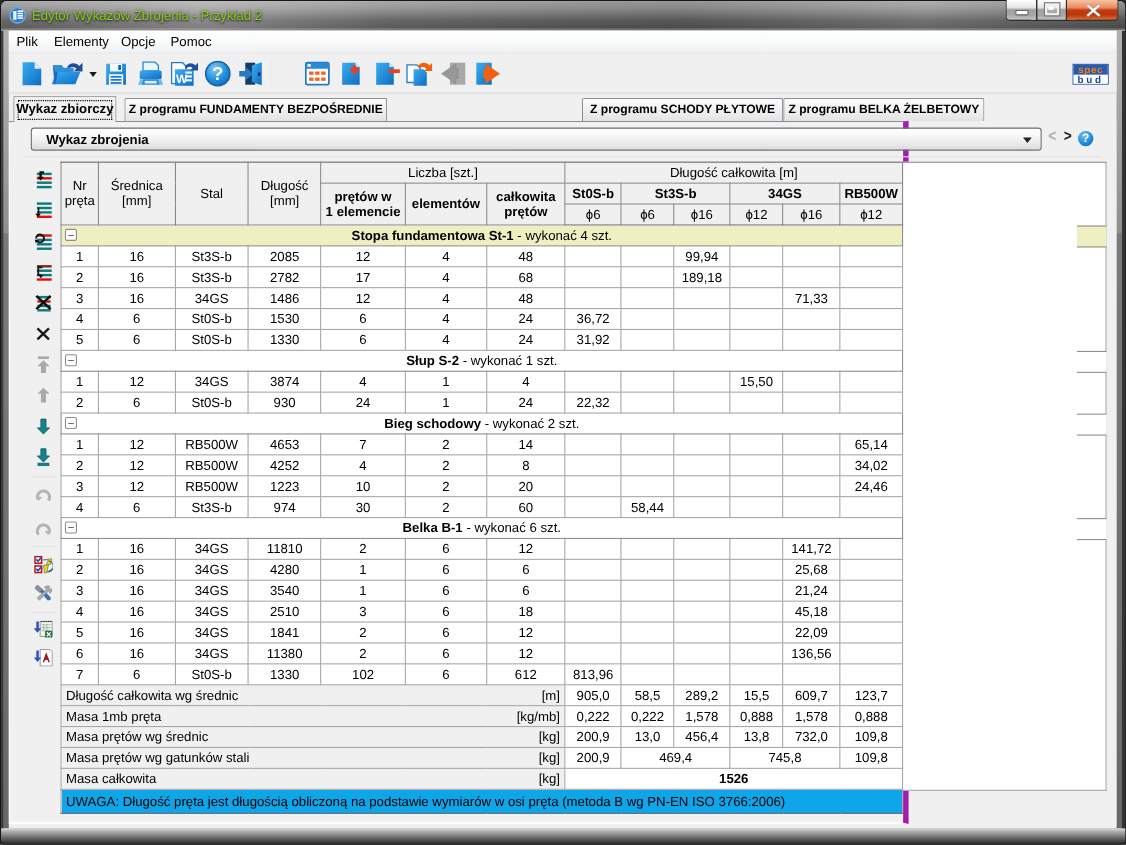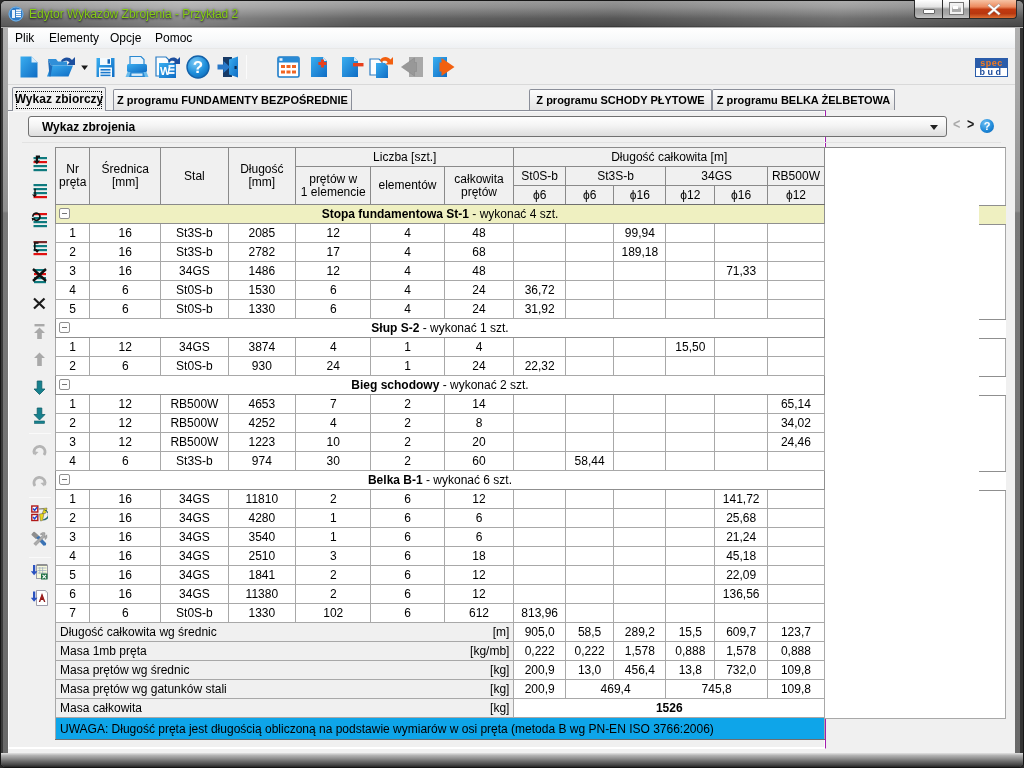--- a/index.html
+++ b/index.html
@@ -56,21 +56,21 @@
 
 #tabrow { position:absolute; left:0; top:59px; width:1007px; height:24px; font-weight:bold; z-index:5; }
 .tab { position:absolute; top:2px; height:21px; background:linear-gradient(180deg,#fdfdfd 0,#f2f2f2 45%,#e3e3e3 100%);
   border:1px solid #8a8e99; border-bottom:none; border-radius:2px 2px 0 0; text-align:center;
   line-height:20px; font-size:11px; }
 .tab.active { top:0; height:24px; background:#f0f0f0; font-size:12px; line-height:22px; }
 .tab.active:after { content:""; position:absolute; left:3px; top:3px; right:3px; bottom:2px; border:1px dotted #000; }
 
 
 #panel { position:absolute; left:0; top:82px; width:818px; height:639px; background:#f0f0f0;
-  border-top:1px solid #8a8e99; border-right:1px solid #a21caf; border-bottom:1px solid #ffffff;
+  border-top:1px solid #8a8e99; border-right:5px solid #a21caf; border-bottom:1px solid #ffffff;
   box-shadow:inset 0 1px 0 #fafafa, inset -1px 0 0 #ffffff, inset 0 -1px 0 #ffffff, inset 1px 0 0 #fdfdfd; z-index:1; }
 
 
 #combo { position:absolute; left:20px; top:5px; width:919px; height:21px;
   background:linear-gradient(180deg,#ffffff 0,#f4f4f4 45%,#dddddd 100%);
   border:1px solid #707070; border-radius:3px; font-size:12px; font-weight:bold; }
 #combo .txt { position:absolute; left:13px; top:3px; }
 #combo .arr { position:absolute; right:8px; top:8px; width:0; height:0;
   border-left:4px solid transparent; border-right:4px solid transparent; border-top:5px solid #222; }
 .nav { position:absolute; top:6px; font-size:12.5px; font-weight:bold; transform:scaleY(1.15); }
@@ -241,21 +241,21 @@
     <div id="tbsep1"></div>
     <div id="logo">
         <div class="t">spec</div>
         <div class="b">bud</div>
       </div>
   </div>
   <div id="tabrow">
     <div class="tab active" style="left:4px; width:94px;">Wykaz zbiorczy</div>
     <div class="tab" style="left:105px; width:239px;">Z programu FUNDAMENTY BEZPOŚREDNIE</div>
     <div class="tab" style="left:521px; width:183px;">Z programu SCHODY PŁYTOWE</div>
-    <div class="tab" style="left:704px; width:183px;">Z programu BELKA ŻELBETOWA</div>
+    <div class="tab" style="left:704px; width:183px;">Z programu BELKA ŻELBETOWY</div>
   </div>
   <div id="panel">
     <div id="combo">
         <span class="txt">Wykaz zbrojenia</span>
         <span class="arr"></span>
       </div>
     <span class="nav" style="left:945px; color:#a9a9a9;">&lt;</span>
     <span class="nav" style="left:959px; color:#1a1a1a;">&gt;</span>
     <div id="helpsm">?</div>
     <div id="combosep"></div>
@@ -380,21 +380,21 @@
       </colgroup>
       <tbody>
           <tr style="height:19px;">
         <td class="h" rowspan="3">Nr<br>pręta</td>
         <td class="h" rowspan="3">Średnica<br>[mm]</td>
         <td class="h" rowspan="3">Stal</td>
         <td class="h" rowspan="3">Długość<br>[mm]</td>
         <td class="h" colspan="3">Liczba [szt.]</td>
         <td class="h" colspan="6">Długość całkowita [m]</td>
       </tr>
-      <tr style="height:19px;">
+      <tr style="height:19px;font-weight:bold;">
         <td class="h" rowspan="2">prętów w<br>1 elemencie</td>
         <td class="h" rowspan="2">elementów</td>
         <td class="h" rowspan="2">całkowita<br>prętów</td>
         <td class="h">St0S-b</td>
         <td class="h" colspan="2">St3S-b</td>
         <td class="h" colspan="2">34GS</td>
         <td class="h">RB500W</td>
       </tr>
       <tr class="hrb" style="height:19px;">
         <td class="h">ϕ6</td>

